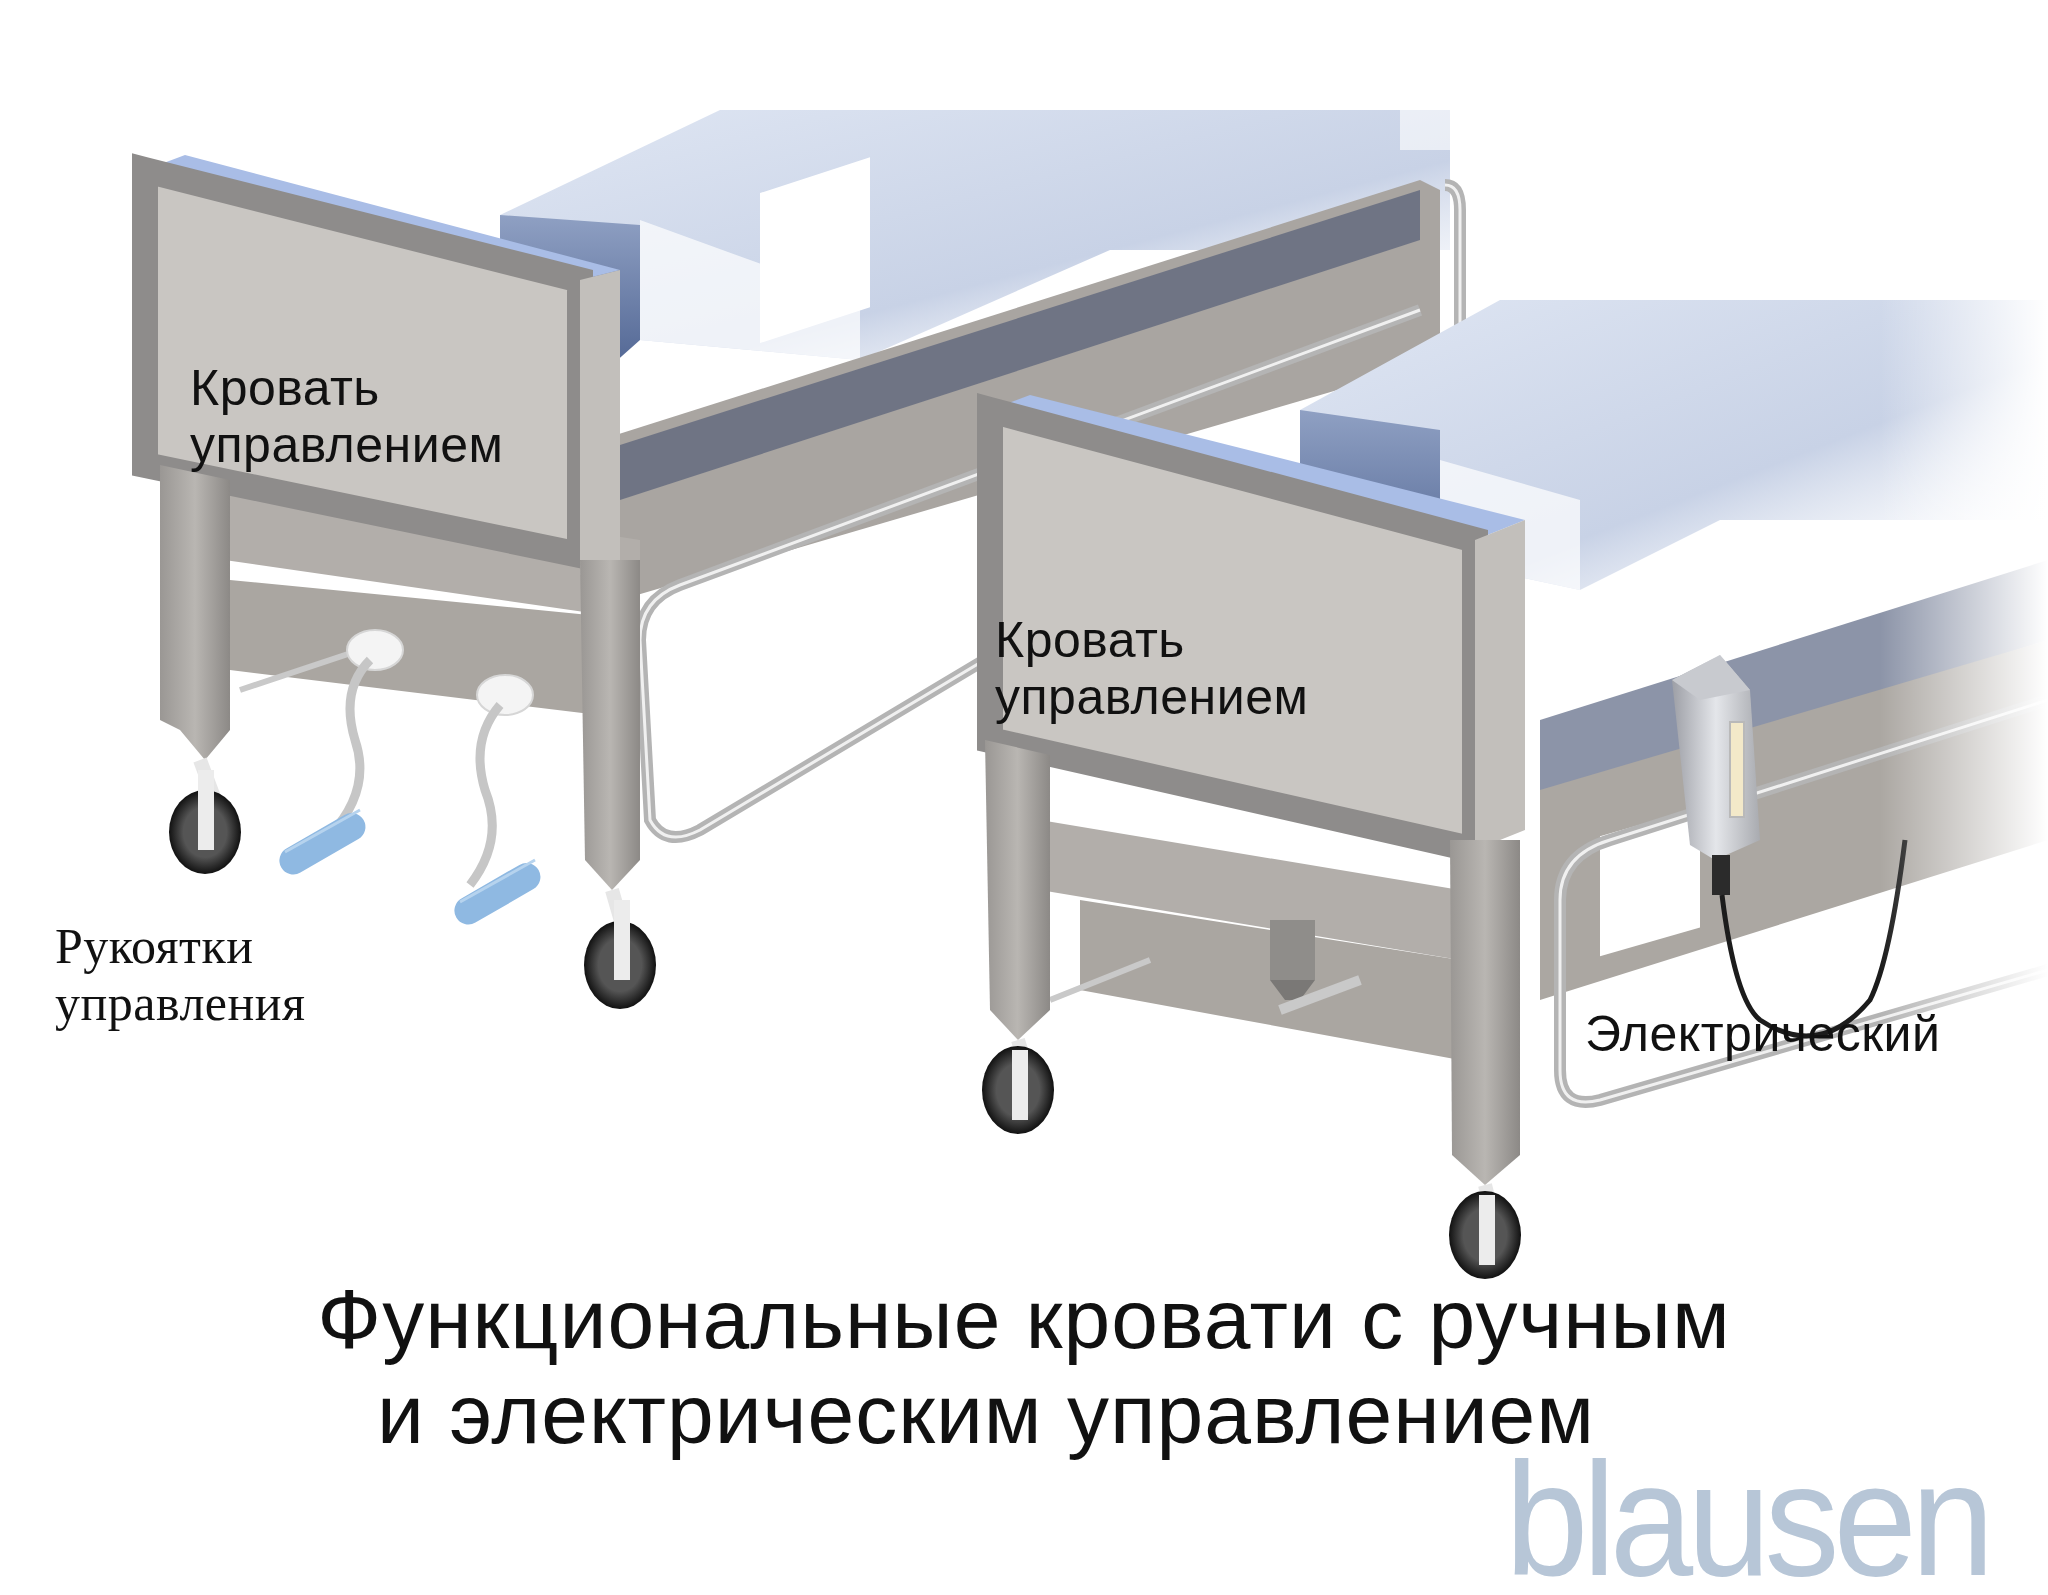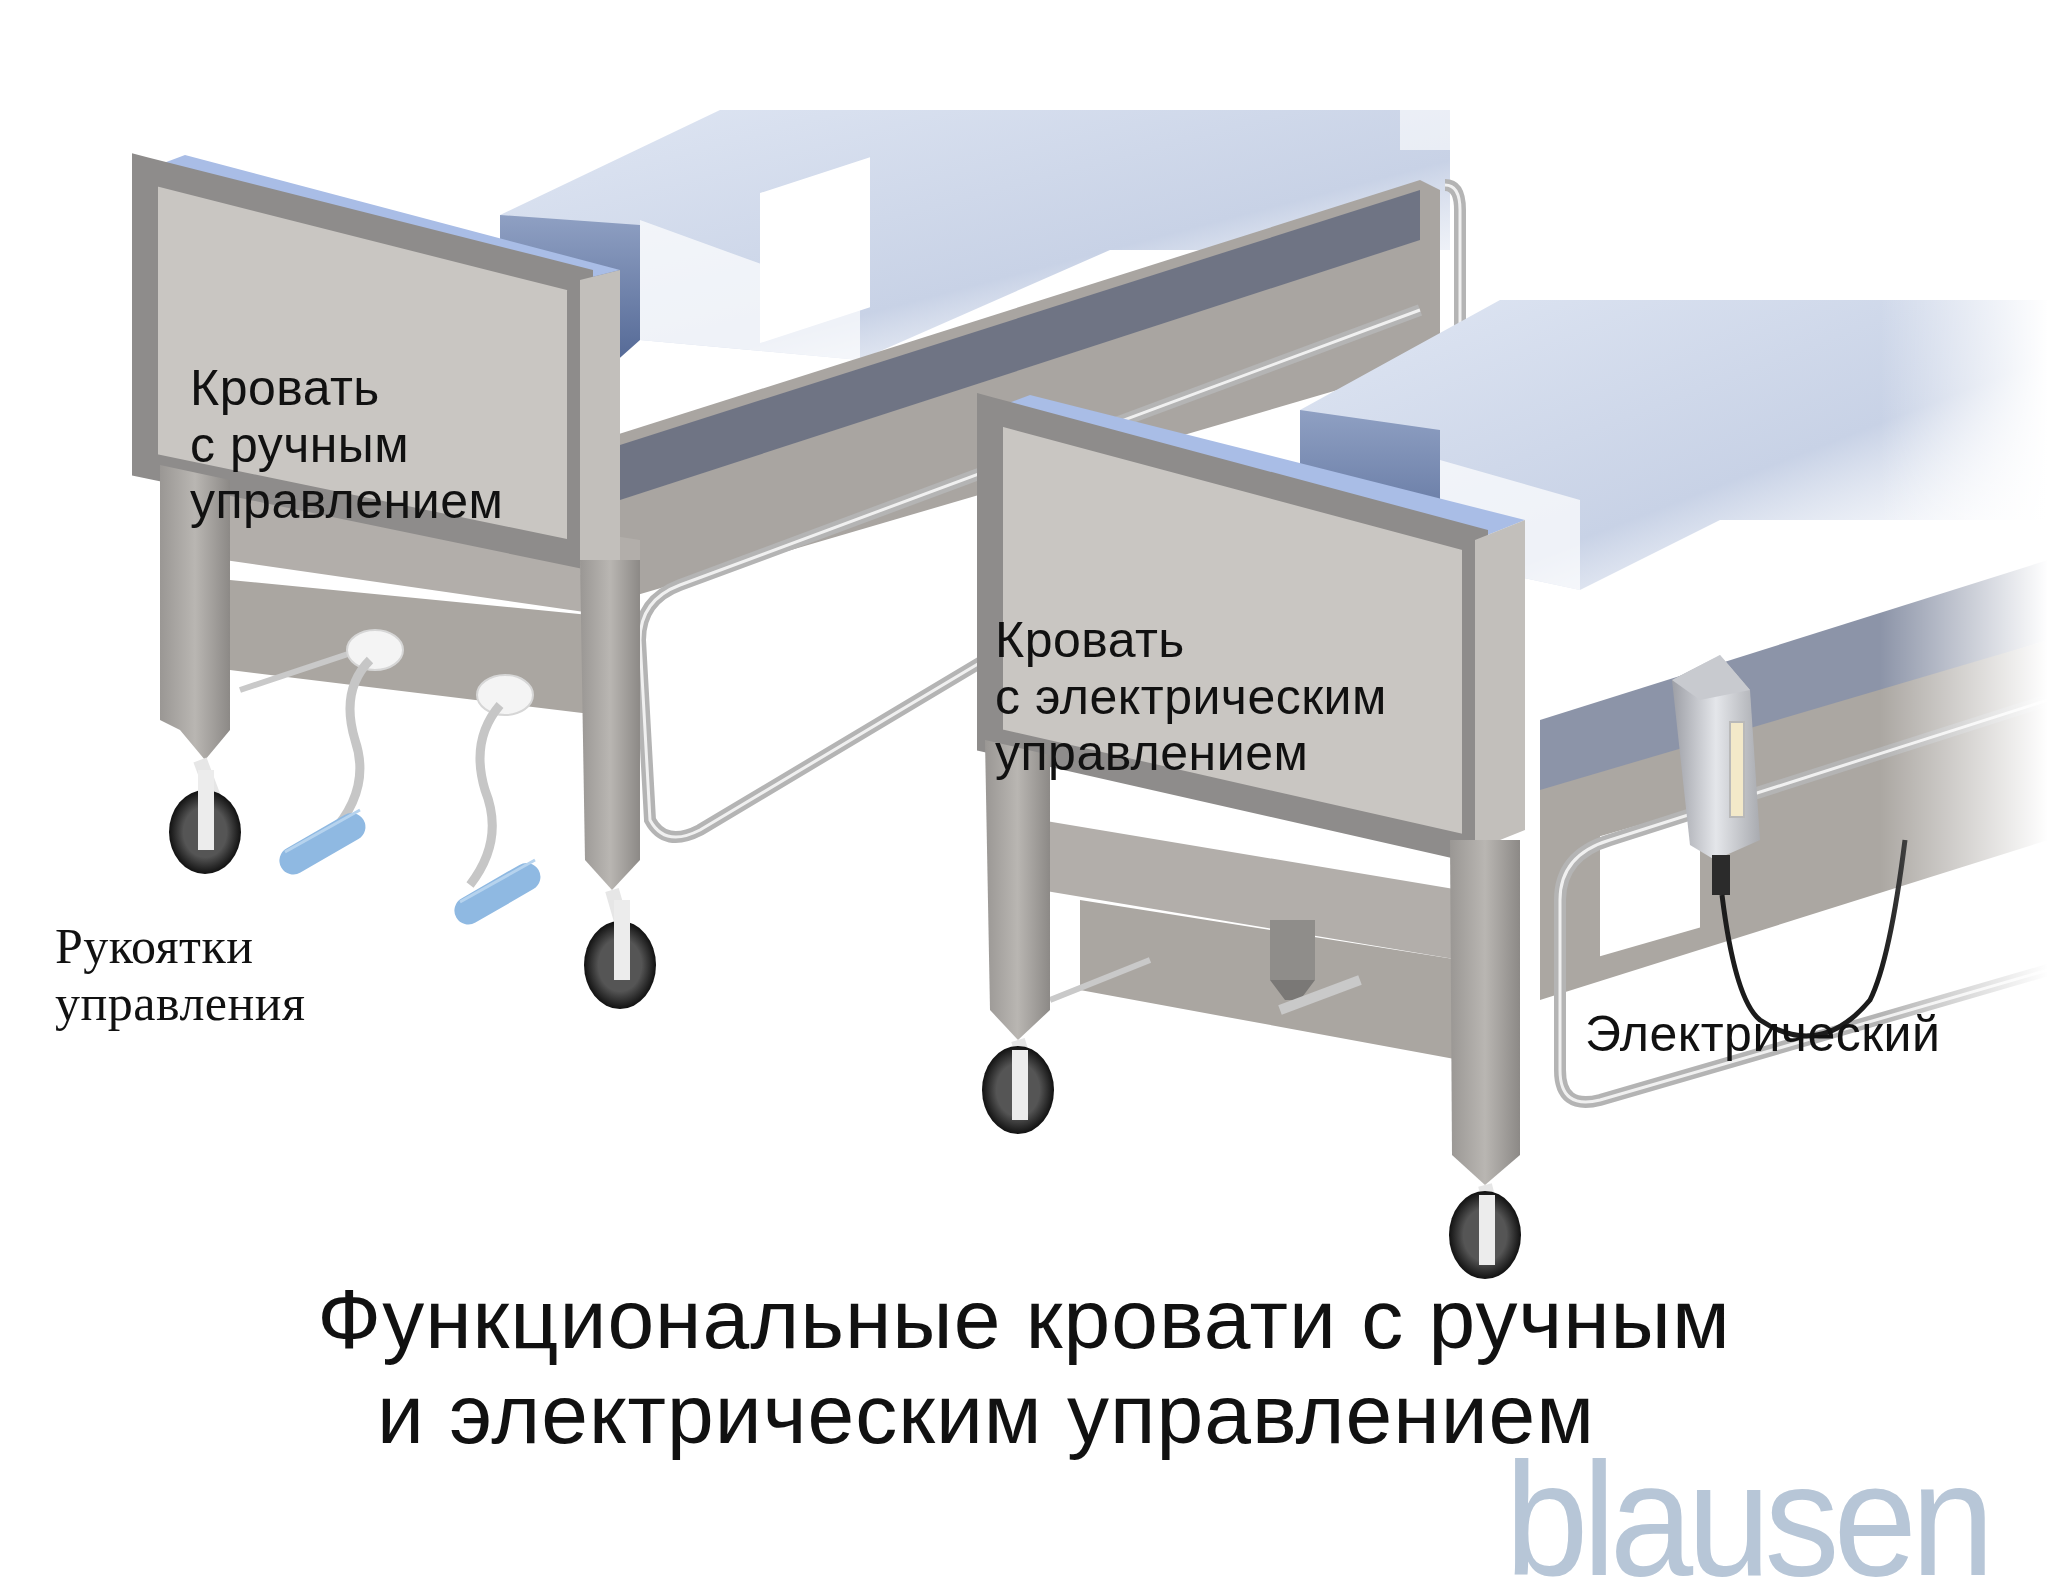--- a/index.html
+++ b/index.html
@@ -196,32 +196,30 @@
       <path d="M1722,895 Q1735,1000 1760,1020 Q1820,1060 1870,1000 Q1890,960 1905,840" fill="none" stroke="#1c1c1c" stroke-width="5"></path>
     </g>
   </g>
 
   <rect x="1880" y="150" width="168" height="950" fill="url(#fadeRight)"></rect>
   <rect x="1400" y="0" width="648" height="150" fill="#ffffff" opacity="0.6"></rect>
 </svg>
 
 <div class="label label-headboard" style="left:190px; top:360px; width:380px;">
   <span>Кровать</span>
-  <span>с ручным</span>
   <span>управлением</span>
 </div>
 
 <div class="label label-side" style="left:55px; top:918px; width:340px;font-family:Liberation Serif, serif;">
   <span>Рукоятки</span>
   <span>управления</span>
 </div>
 
 <div class="label label-headboard" style="left:995px; top:612px; width:470px;">
   <span>Кровать</span>
-  <span>с электрическим</span>
   <span>управлением</span>
 </div>
 
 <div class="label label-side" style="left:1585px; top:1006px; width:440px;">
   <span>Электрический</span>
 </div>
 
 <div class="title">
   <span class="l1">Функциональные кровати с ручным</span>
   <span class="l2">и электрическим управлением</span>

